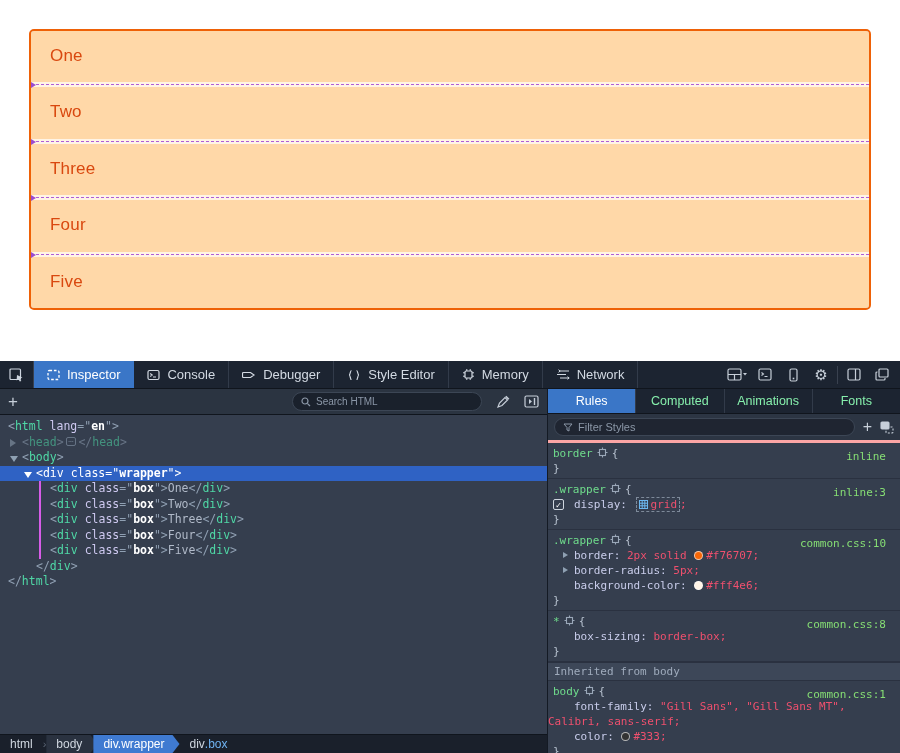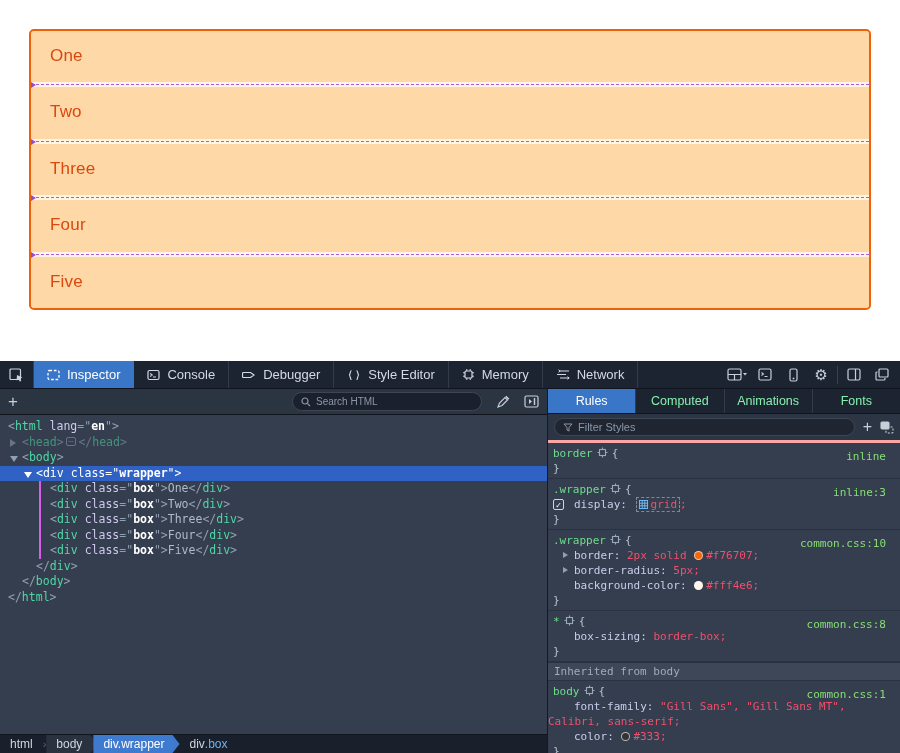--- a/index.html
+++ b/index.html
@@ -311,21 +311,20 @@
             <div class="m-row" style="padding-left: 8px;"><span class="tk-br">&lt;</span><span class="tk-tag">html</span><span class="tk-attr"> lang</span><span class="tk-br">="</span><span class="tk-val">en</span><span class="tk-br">"&gt;</span></div>
             <div class="m-row dim" style="padding-left: 22px;"><span class="tw right" style="left: 10px;"></span><span class="tk-br">&lt;</span><span class="tk-tag">head</span><span class="tk-br">&gt;</span><span class="tk-badge">⋯</span><span class="tk-br">&lt;/</span><span class="tk-tag">head</span><span class="tk-br">&gt;</span></div>
             <div class="m-row" style="padding-left: 22px;"><span class="tw down" style="left: 10px;"></span><span class="tk-br">&lt;</span><span class="tk-tag">body</span><span class="tk-br">&gt;</span></div>
             <div class="m-row sel" style="padding-left: 36px;"><span class="tw down" style="left: 24px;"></span><span class="tk-br">&lt;</span><span class="tk-tag">div</span><span class="tk-attr"> class</span><span class="tk-br">="</span><span class="tk-val">wrapper</span><span class="tk-br">"&gt;</span></div>
             <div class="m-row guide" style="padding-left: 50px;"><span class="tk-br">&lt;</span><span class="tk-tag">div</span><span class="tk-attr"> class</span><span class="tk-br">="</span><span class="tk-val">box</span><span class="tk-br">"&gt;</span><span class="tk-txt">One</span><span class="tk-br">&lt;/</span><span class="tk-tag">div</span><span class="tk-br">&gt;</span></div>
             <div class="m-row guide" style="padding-left: 50px;"><span class="tk-br">&lt;</span><span class="tk-tag">div</span><span class="tk-attr"> class</span><span class="tk-br">="</span><span class="tk-val">box</span><span class="tk-br">"&gt;</span><span class="tk-txt">Two</span><span class="tk-br">&lt;/</span><span class="tk-tag">div</span><span class="tk-br">&gt;</span></div>
             <div class="m-row guide" style="padding-left: 50px;"><span class="tk-br">&lt;</span><span class="tk-tag">div</span><span class="tk-attr"> class</span><span class="tk-br">="</span><span class="tk-val">box</span><span class="tk-br">"&gt;</span><span class="tk-txt">Three</span><span class="tk-br">&lt;/</span><span class="tk-tag">div</span><span class="tk-br">&gt;</span></div>
             <div class="m-row guide" style="padding-left: 50px;"><span class="tk-br">&lt;</span><span class="tk-tag">div</span><span class="tk-attr"> class</span><span class="tk-br">="</span><span class="tk-val">box</span><span class="tk-br">"&gt;</span><span class="tk-txt">Four</span><span class="tk-br">&lt;/</span><span class="tk-tag">div</span><span class="tk-br">&gt;</span></div>
             <div class="m-row guide" style="padding-left: 50px;"><span class="tk-br">&lt;</span><span class="tk-tag">div</span><span class="tk-attr"> class</span><span class="tk-br">="</span><span class="tk-val">box</span><span class="tk-br">"&gt;</span><span class="tk-txt">Five</span><span class="tk-br">&lt;/</span><span class="tk-tag">div</span><span class="tk-br">&gt;</span></div>
             <div class="m-row" style="padding-left: 36px;"><span class="tk-br">&lt;/</span><span class="tk-tag">div</span><span class="tk-br">&gt;</span></div>
-            <div class="m-row" style="padding-left: 22px;"><span class="tk-br">&lt;/</span><span class="tk-tag">body</span><span class="tk-br">&gt;</span></div>
             <div class="m-row" style="padding-left: 8px;"><span class="tk-br">&lt;/</span><span class="tk-tag">html</span><span class="tk-br">&gt;</span></div>
           </div>
 
         <div class="crumbs" id="crumbBar">
             <div class="crumb">
               <span>html</span>
             </div>
             <div class="crumb-chev">›</div>
             <div class="crumb chip-dark">
               <span>body</span>

